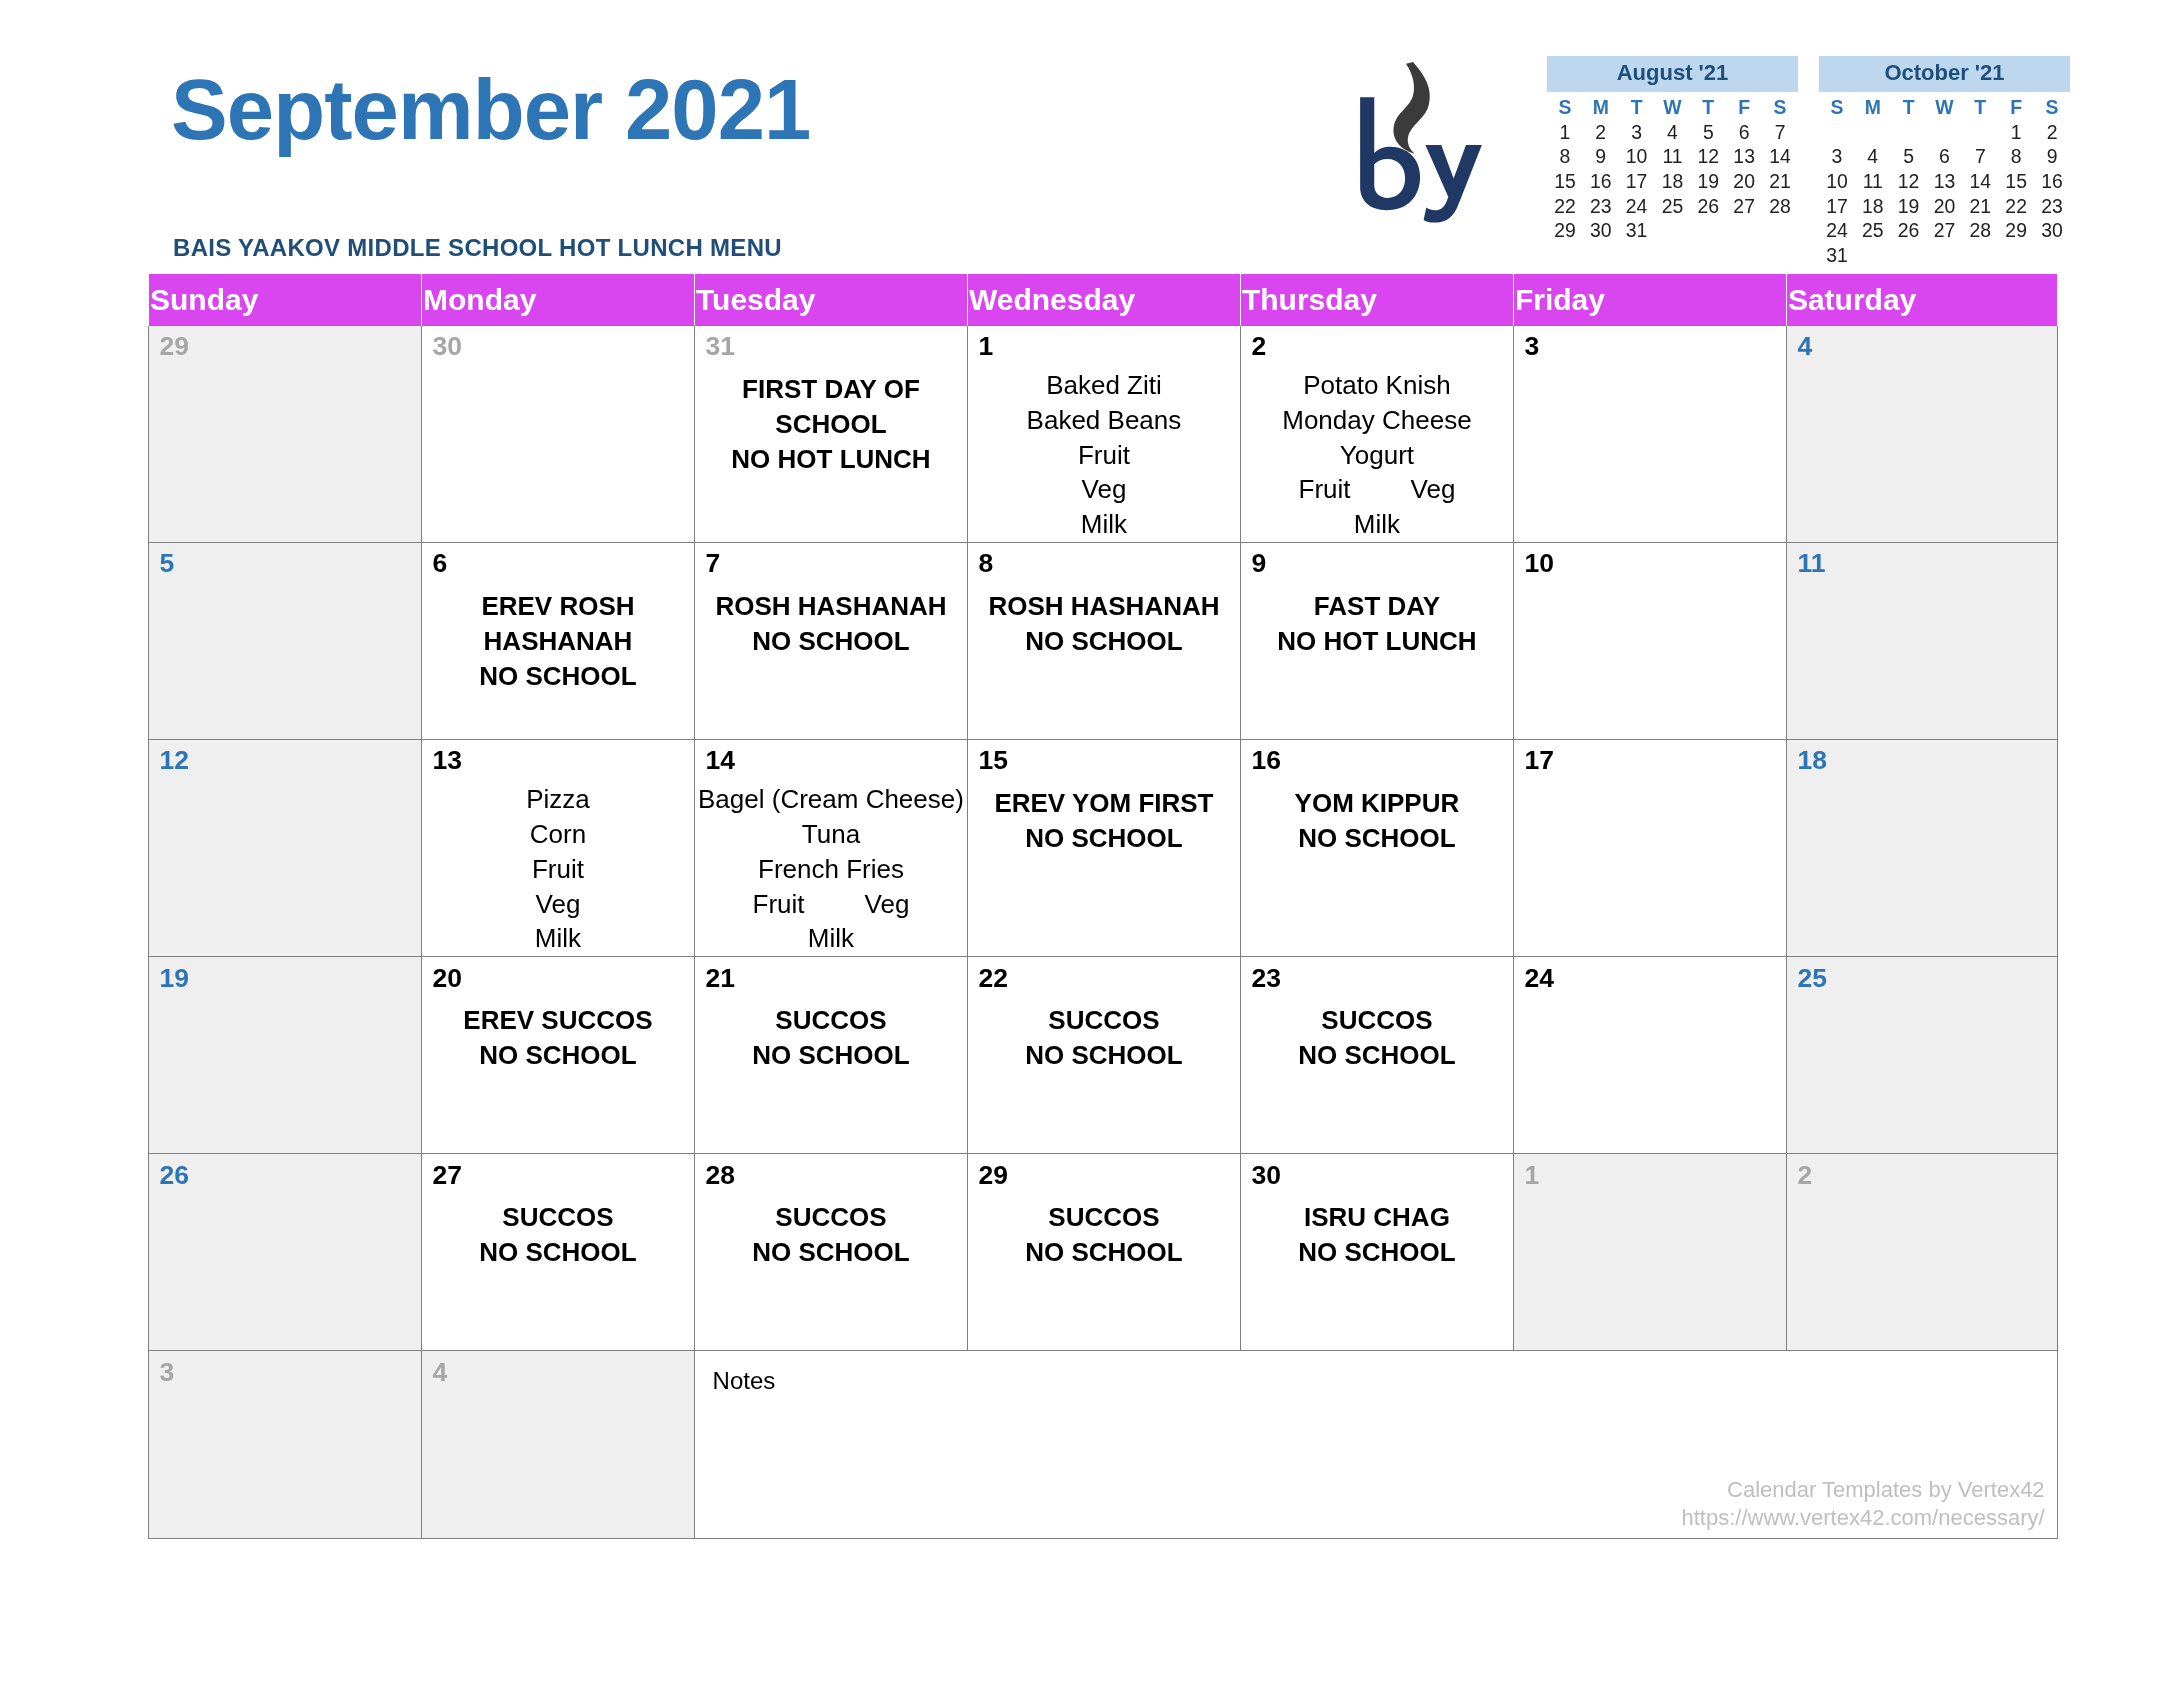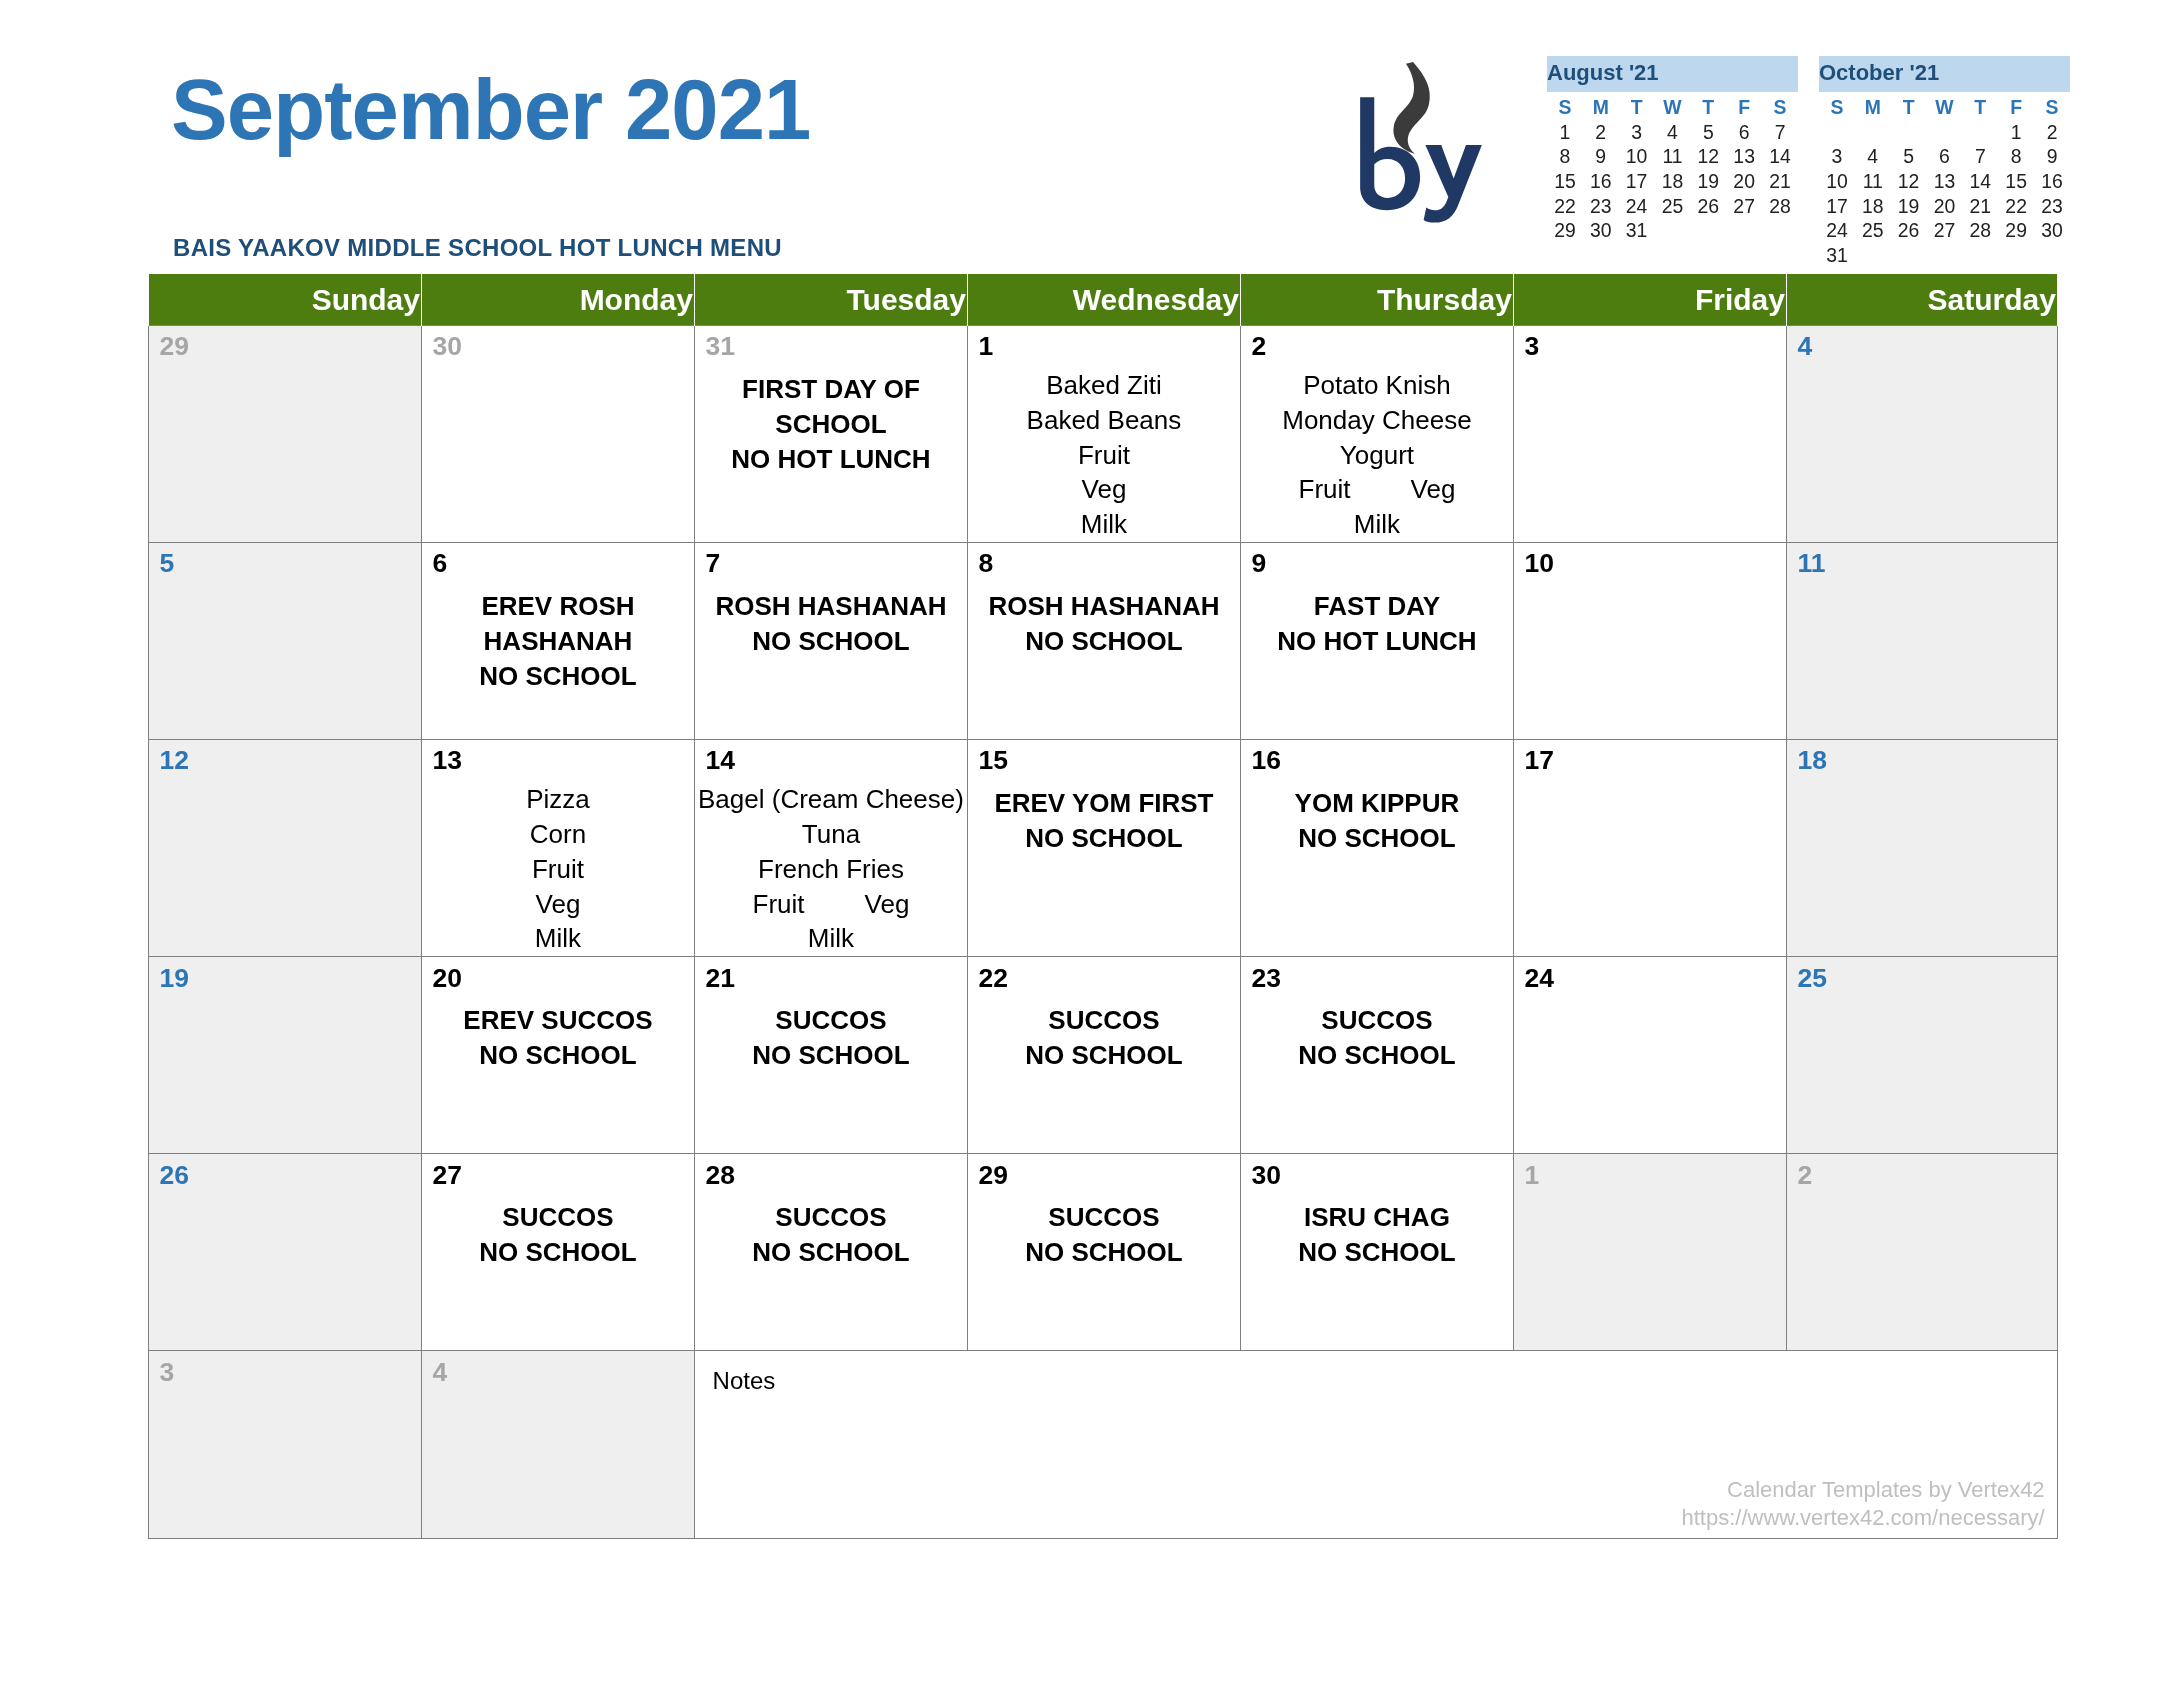--- a/index.html
+++ b/index.html
@@ -68,20 +68,21 @@
     width: 251px;
     font-size: 0;
   }
   .mini.aug { left: 1535px; }
   .mini.oct { left: 1807px; }
   .mini-title {
     background: #BDD7EE;
     color: #1F4E79;
     font-size: 22px;
     font-weight: bold;
+    text-align: center;
     padding: 4.4px 0 5.3px 0;
     font-family: "Liberation Sans", sans-serif;
   }
   .mini table {
     border-collapse: collapse;
     width: 100%;
     margin-top: 3.5px;
   }
   .mini td, .mini th {
     width: 14.28%;
@@ -102,28 +103,28 @@
   
   .cal {
     position: absolute;
     left: 148px;
     top: 273px;
     width: 1910px;
     border-collapse: collapse;
     table-layout: fixed;
   }
   .cal th {
-    background: #4d7c0f;
+    background: #d946ef;
     color: #ffffff;
     font-size: 30px;
     font-weight: bold;
     height: 49px;
     border: 0.9px solid #ffffff;
     border-bottom: none;
-    text-align: right;
+    text-align: left;
     font-family: "Liberation Sans", sans-serif;
   }
   .cal td {
     border: 0.9px solid #7f7f7f;
     vertical-align: top;
     height: 196px;
     position: relative;
     padding: 0;
   }
   .cal td.weekend {

